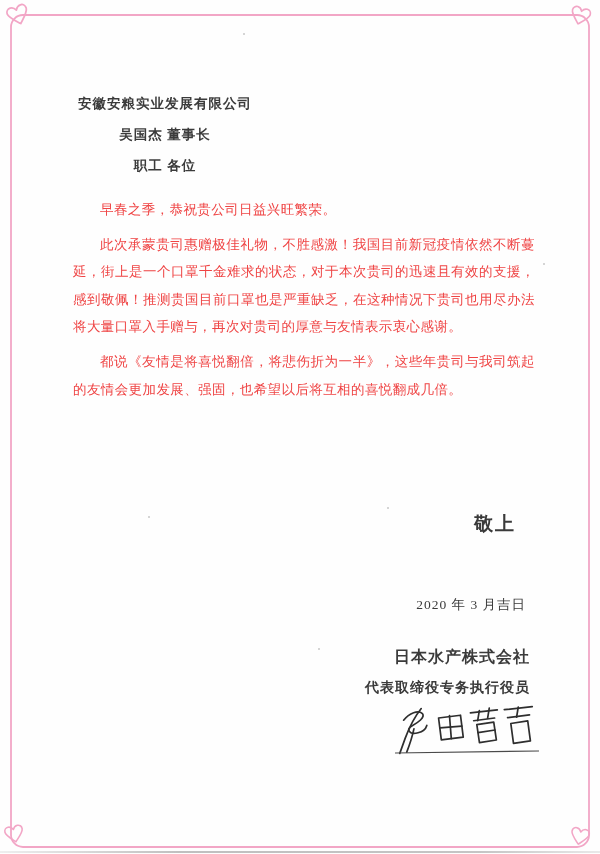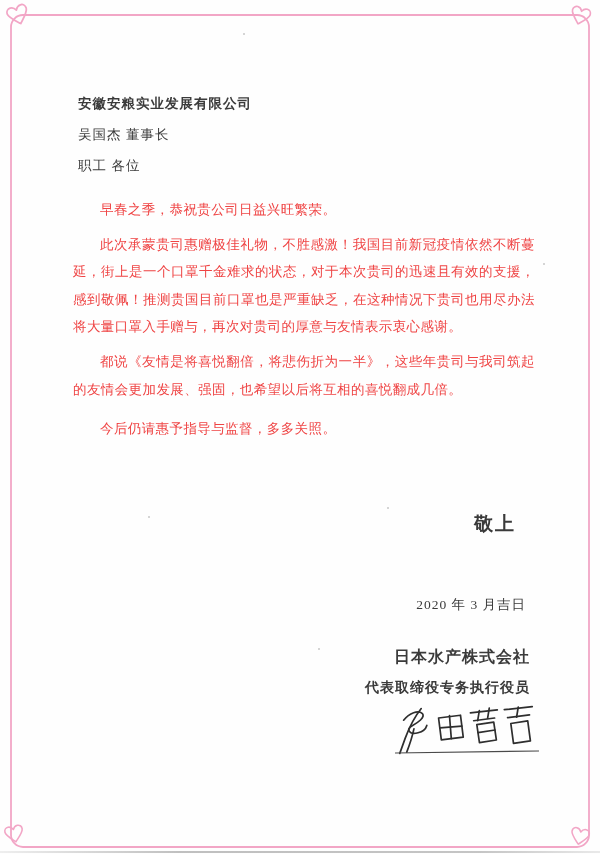--- a/index.html
+++ b/index.html
@@ -27,35 +27,35 @@
   .letter-text { color: #3a3a3a; }
 
   .recipient { position: absolute; left: 78px; top: 88px; }
   .recipient div {
     font-size: 13.5px;
     letter-spacing: 1px;
     line-height: 31px;
     color: #3b3b3b;
   }
   .recipient .r-company { font-weight: 600; text-align: center; }
-  .recipient .r-person, .recipient .r-group { font-weight: 400; }
+  .recipient .r-person, .recipient .r-group { font-weight: 700; text-align: center; }
 
   .body-block {
     position: absolute;
     left: 73px;
     top: 196px;
     width: 462px;
     font-size: 13.5px;
     line-height: 27.6px;
     text-align: justify;
     color: #ef4444;
     letter-spacing: 0.4px;
   }
   .body-block p { text-indent: 2em; margin: 0 0 7px 0; }
-  .body-block p.tight { margin-bottom: 12px; }
+  .body-block p.tight { margin-bottom: 0; }
 
   .closing {
     position: absolute;
     top: 511px;
     right: 84px;
     font-size: 19px;
     letter-spacing: 2px;
     color: #3a3a3a;
     font-weight: 600;
   }
@@ -124,21 +124,20 @@
   <div class="recipient letter-text">
     <div class="r-company">安徽安粮实业发展有限公司</div>
     <div class="r-person">吴国杰 董事长</div>
     <div class="r-group">职工 各位</div>
   </div>
 
   <div class="body-block">
     <p>早春之季，恭祝贵公司日益兴旺繁荣。</p>
     <p>此次承蒙贵司惠赠极佳礼物，不胜感激！我国目前新冠疫情依然不断蔓延，街上是一个口罩千金难求的状态，对于本次贵司的迅速且有效的支援，感到敬佩！推测贵国目前口罩也是严重缺乏，在这种情况下贵司也用尽办法将大量口罩入手赠与，再次对贵司的厚意与友情表示衷心感谢。</p>
     <p class="tight">都说《友情是将喜悦翻倍，将悲伤折为一半》，这些年贵司与我司筑起的友情会更加发展、强固，也希望以后将互相的喜悦翻成几倍。</p>
-    <p>今后仍请惠予指导与监督，多多关照。</p>
   </div>
 
   <div class="closing">敬上</div>
 
   <div class="date-line">2020 年 3 月吉日</div>
 
   <div class="sender-company">日本水产株式会社</div>
   <div class="sender-title">代表取缔役专务执行役员</div>
 
   <div class="signature-wrap" title="浜田晋吾">

